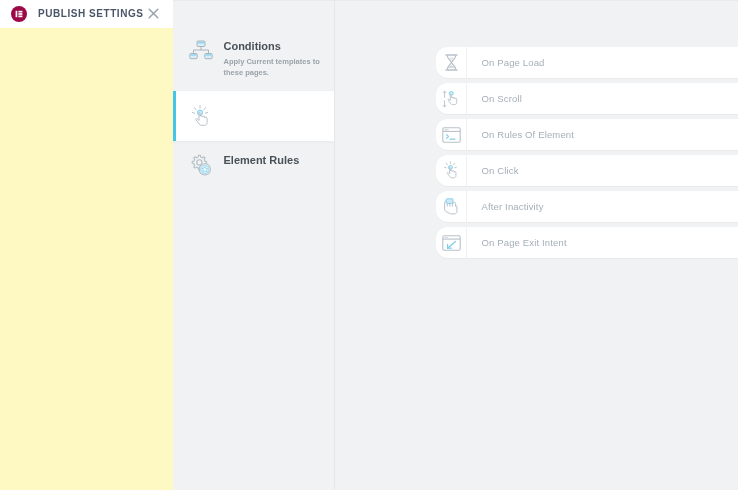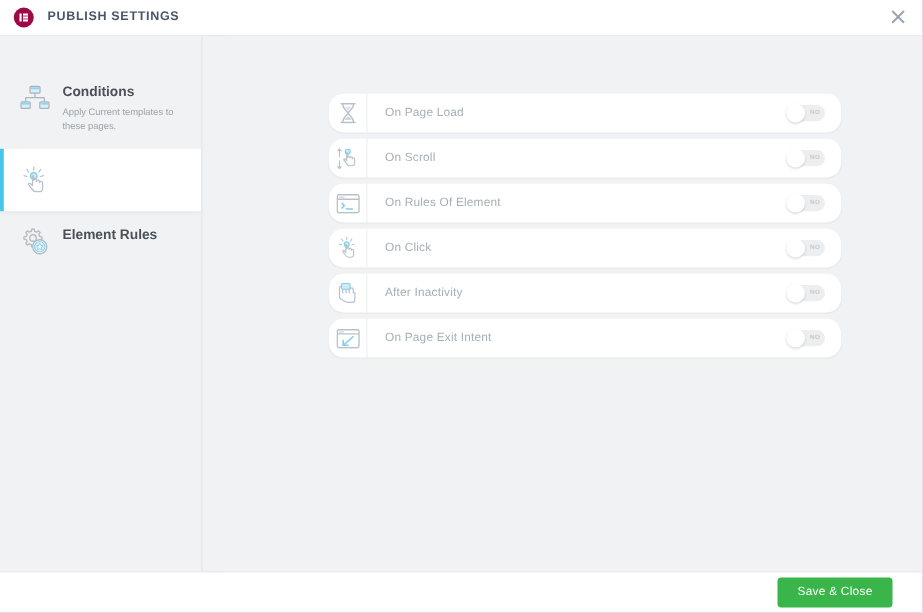--- a/index.html
+++ b/index.html
@@ -10,23 +10,23 @@
     overflow: hidden;
     background: #ffffff;
     font-family: "Liberation Sans", sans-serif;
     -webkit-font-smoothing: antialiased;
   }
 
   #app {
     position: relative;
     width: 738px;
     height: 490px;
-    background: #a21caf;
-    display: flex;
-    flex-direction: column;
+    background: #fef9c3;
+    display: flex;
+    flex-direction: row;
   }
 
   
   .header {
     height: 28px;
     flex: 0 0 28px;
     background: #ffffff;
     display: flex;
     align-items: center;
     padding: 0 10px 0 11px;
@@ -113,20 +113,21 @@
     font-weight: bold;
     color: #495157;
     line-height: 14px;
     margin-bottom: 3px;
   }
   .side-desc {
     font-size: 7.5px;
     color: #9aa3ab;
     line-height: 11px;
     max-width: 108px;
+    font-weight: bold;
   }
 
   
   .main {
     flex: 1 1 auto;
     background: #f1f2f3;
     padding: 46px 0 0 0;
     overflow: hidden;
   }
   .trigger-list {

